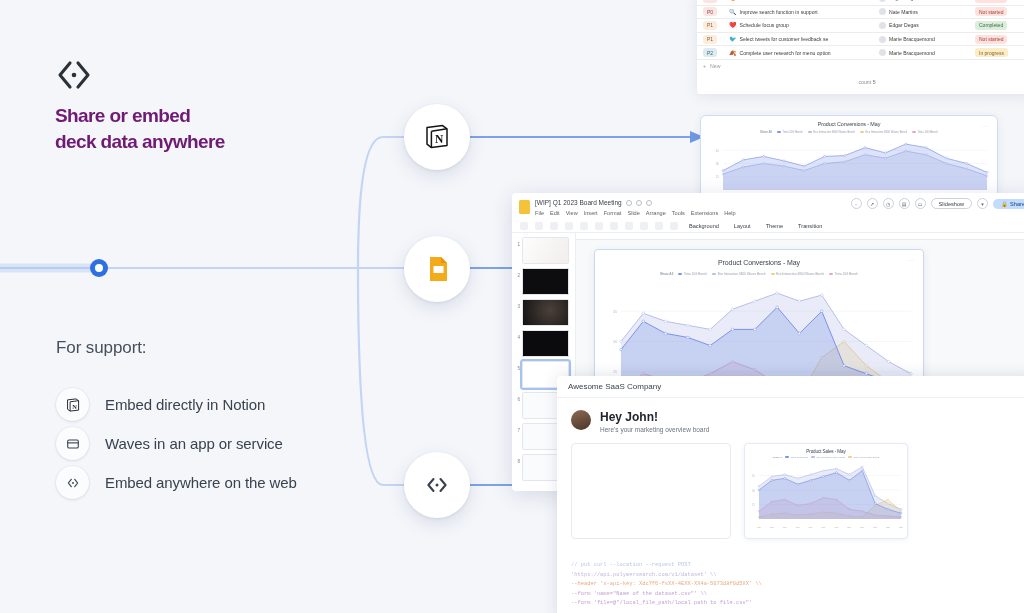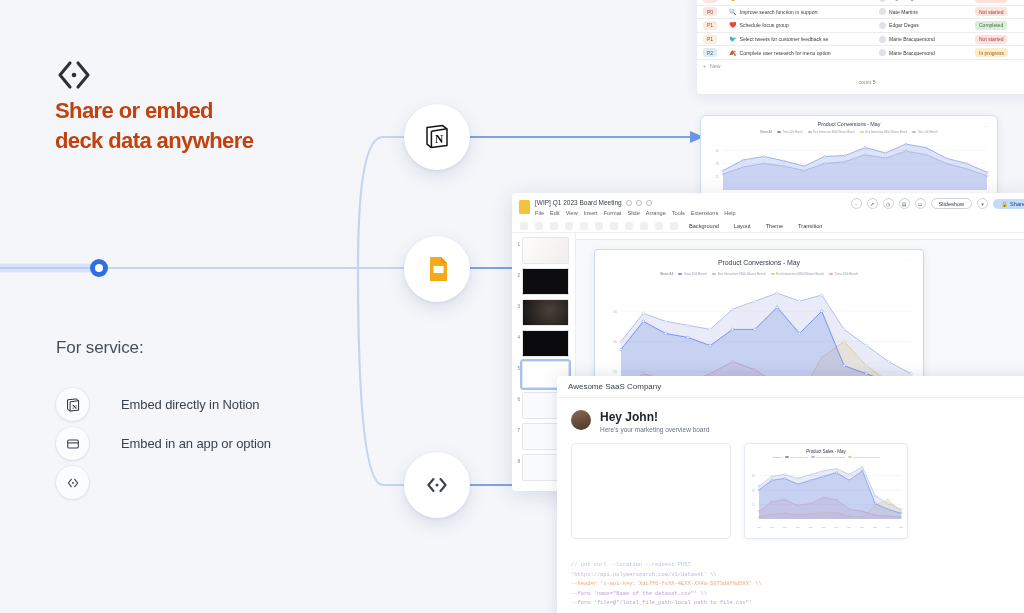--- a/index.html
+++ b/index.html
@@ -9,36 +9,36 @@
     background:#f4f6fa;
     font-family:"Liberation Sans", sans-serif;
     color:#1b1f24;
   }
 
   
   .left-panel { position:absolute; left:0; top:0; width:400px; height:613px; z-index:6; }
 
   .brand-icon { position:absolute; left:56px; top:58px; width:36px; height:34px; }
   .headline {
-    position:absolute; left:55px; top:96px; width:330px;
-    font-size:22px; line-height:1.35; font-weight:700; letter-spacing:-0.6px;
-    color:#c2410c;
+    position:absolute; left:55px; top:103px; width:330px;
+    font-size:19px; line-height:1.35; font-weight:700; letter-spacing:-0.6px;
+    color:#701a75;
   }
   .example-label {
     position:absolute; left:56px; top:338px;
     font-size:17px; color:#46505c; font-weight:400; letter-spacing:-0.1px;
   }
   .ex-list { position:absolute; left:56px; top:385px; width:330px; }
   .ex-item { display:flex; align-items:center; height:39px; margin-bottom:0px; }
   .ex-badge {
     width:33px; height:33px; border-radius:50%; background:#fbfcfe;
     box-shadow:0 1px 3px rgba(30,50,90,.10), 0 0 0 1px rgba(30,50,90,.035);
     display:flex; align-items:center; justify-content:center; flex:0 0 auto;
   }
-  .ex-text { margin-left:32px; font-size:13px; color:#39434f; letter-spacing:-0.1px; }
+  .ex-text { margin-left:16px; font-size:15px; color:#39434f; letter-spacing:-0.1px; }
 
   
   .wires { position:absolute; left:0; top:0; width:1024px; height:613px; z-index:2; pointer-events:none; }
 
   
   .hub {
     position:absolute; width:66px; height:66px; border-radius:50%;
     background:#ffffff;
     box-shadow:0 6px 18px rgba(35,60,110,.13), 0 1px 3px rgba(35,60,110,.10);
     display:flex; align-items:center; justify-content:center; z-index:7;
@@ -177,21 +177,21 @@
       <path d="M22 5 L32 17 L22 29" stroke="#2b3138" stroke-width="3.1" fill="none" stroke-linecap="round" stroke-linejoin="round"></path>
       <circle cx="18" cy="17" r="2.3" fill="#2b3138"></circle>
     </svg>
   </div>
 
   <div class="headline">
     <div>Share or embed</div>
     <div>deck data anywhere</div>
   </div>
 
-  <div class="example-label">For service:</div>
+  <div class="example-label">For support:</div>
 
   <div class="ex-list">
 
     <div class="ex-item">
       <span class="ex-badge">
         <svg viewBox="0 0 20 20" width="16" height="16">
           <path d="M3.2 3.6 L13.8 2.4 L17 4.6 L17 16.4 L6.4 17.6 L3.2 15.4 Z" fill="#fff" stroke="#1f2328" stroke-width="1.2" stroke-linejoin="round"></path>
           <path d="M6.4 6.0 L6.4 17.6 M6.4 6.0 L17 4.6" stroke="#1f2328" stroke-width="1.2" fill="none"></path>
           <text x="9.2" y="14.4" font-family="Liberation Serif, serif" font-size="8" font-weight="700" fill="#1f2328">N</text>
         </svg>
@@ -200,31 +200,32 @@
     </div>
 
 
     <div class="ex-item">
       <span class="ex-badge">
         <svg viewBox="0 0 20 20" width="16" height="16">
           <rect x="3.4" y="5" width="13.2" height="10" rx="1.6" stroke="#3a4350" stroke-width="1.4" fill="none"></rect>
           <line x1="3.4" y1="8.6" x2="16.6" y2="8.6" stroke="#3a4350" stroke-width="1.4"></line>
         </svg>
       </span>
-      <span class="ex-text">Embed in an app or option</span>
+      <span class="ex-text">Waves in an app or service</span>
     </div>
 
     <div class="ex-item">
       <span class="ex-badge">
         <svg viewBox="0 0 20 20" width="16" height="16">
           <path d="M7.8 5.4 L4.2 10 L7.8 14.6" stroke="#3a4350" stroke-width="1.5" fill="none" stroke-linecap="round" stroke-linejoin="round"></path>
           <path d="M12.2 5.4 L15.8 10 L12.2 14.6" stroke="#3a4350" stroke-width="1.5" fill="none" stroke-linecap="round" stroke-linejoin="round"></path>
           <circle cx="10" cy="10" r="1.15" fill="#3a4350"></circle>
         </svg>
       </span>
+      <span class="ex-text">Embed anywhere on the web</span>
     </div>
 
   </div>
 </div>
 
 <div class="hub" id="hub-notion">
   <svg viewBox="0 0 30 30" width="30" height="30">
     <path d="M5 5.6 L20.6 3.6 L25 6.8 L25 23.4 L9.4 25.6 L5 22.2 Z" fill="#fff" stroke="#141414" stroke-width="1.5" stroke-linejoin="round"></path>
     <path d="M9.4 9.2 L9.4 25.6 M9.4 9.2 L25 6.8" stroke="#141414" stroke-width="1.5" fill="none"></path>
     <text x="13" y="21" font-family="Liberation Serif, serif" font-size="11.5" font-weight="700" fill="#141414">N</text>

